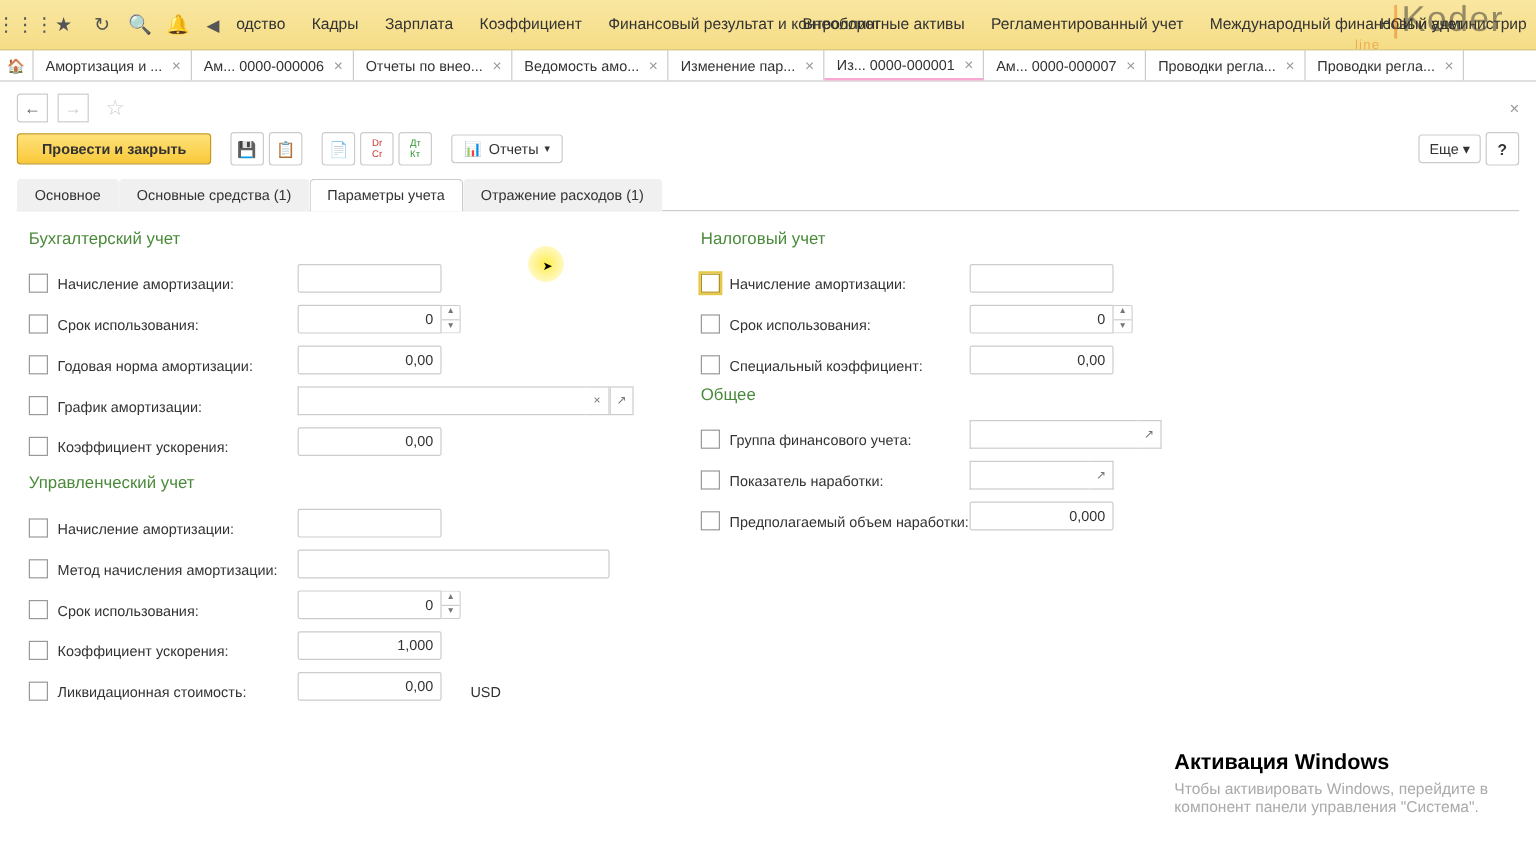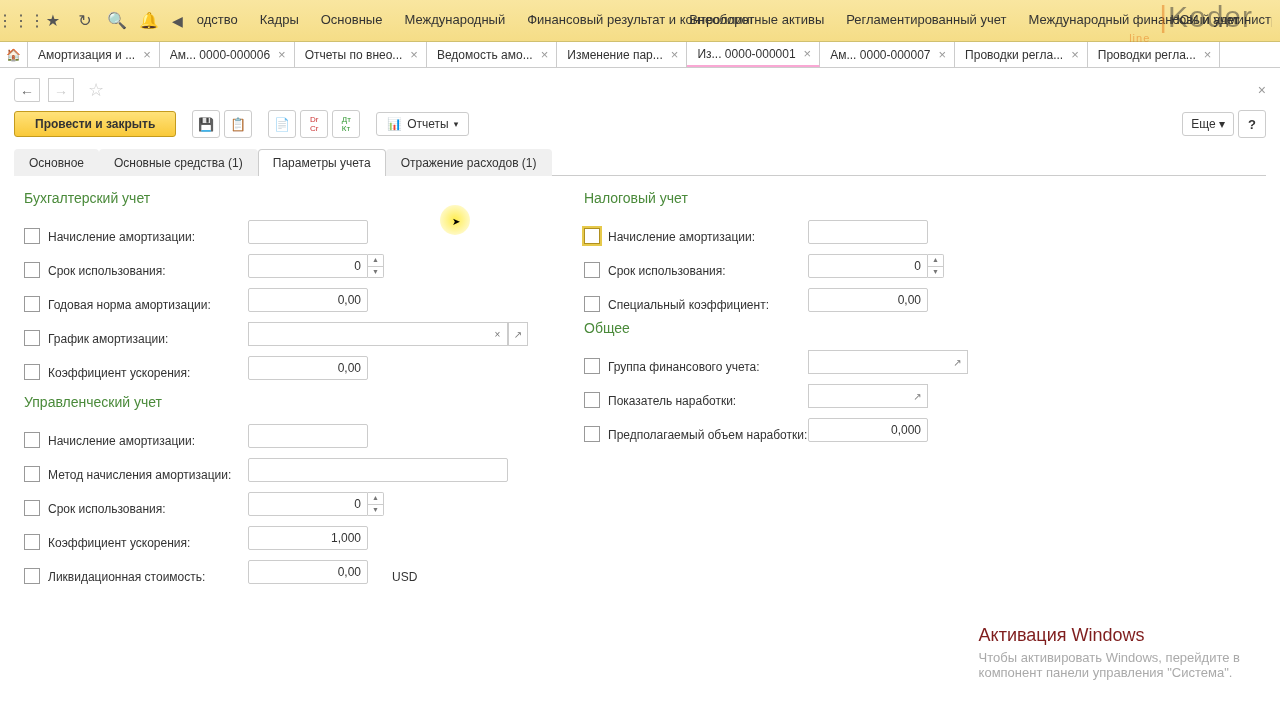--- a/index.html
+++ b/index.html
@@ -59,38 +59,38 @@
 .row .currency { margin-left: 24px; font-size: 12px; color: #333; }
 .row .lookup { display: flex; align-items: stretch; height: 24px; }
 .row .lookup input { border: 1px solid #ccc; height: 24px; width: 240px; padding: 0 4px; font-size: 12px; border-right: none; }
 .row .lookup .lbtn { width: 20px; border: 1px solid #ccc; background: #fff; display: flex; align-items: center; justify-content: center; font-size: 10px; color: #777; cursor: pointer; border-left: none; }
 .row .lookup .lbtn + .lbtn { border-left: 1px solid #ccc; }
 
 .highlight-cursor { position: absolute; left: 440px; top: 205px; width: 30px; height: 30px; background: radial-gradient(circle, rgba(255,235,59,0.9) 0%, rgba(255,235,59,0.3) 70%, transparent 100%); border-radius: 50%; pointer-events: none; z-index: 100; }
 .cursor-arrow { position: absolute; left: 452px; top: 216px; z-index: 101; pointer-events: none; font-size: 10px; color: #000; }
 
 .watermark { position: absolute; right: 40px; bottom: 40px; color: #aaa; font-size: 13px; text-align: left; }
-.watermark .title { font-size: 18px; font-weight: 400; margin-bottom: 4px; color: #7f1d1d; }
+.watermark .title { font-size: 18px; font-weight: 700; margin-bottom: 4px; color: #000000; }
 
 </style>
 </head>
 <body>
 
 <div class="topbar">
   <div class="icon-btn">⋮⋮⋮</div>
   <div class="icon-btn">★</div>
   <div class="icon-btn">↻</div>
   <div class="icon-btn">🔍</div>
   <div class="icon-btn">🔔</div>
   <div class="scroll-left">◀</div>
   <div class="menu">
     <span class="menu-item">одство</span>
     <span class="menu-item">Кадры</span>
-    <span class="menu-item">Основные</span>
-    <span class="menu-item">Международный</span>
+    <span class="menu-item">Зарплата</span>
+    <span class="menu-item">Коэффициент</span>
     <span class="menu-item" style="max-width:140px">Финансовый результат и контроллинг</span>
     <span class="menu-item">Внеоборотные активы</span>
     <span class="menu-item">Регламентированный учет</span>
     <span class="menu-item" style="max-width:120px">Международный финансовый учет</span>
     <span class="menu-item" style="max-width:120px">НСИ и администрирование</span>
   </div>
   <div class="logo">
     <span class="orange">|</span><span>Koder</span>
     <span class="line">line</span>
   </div>

